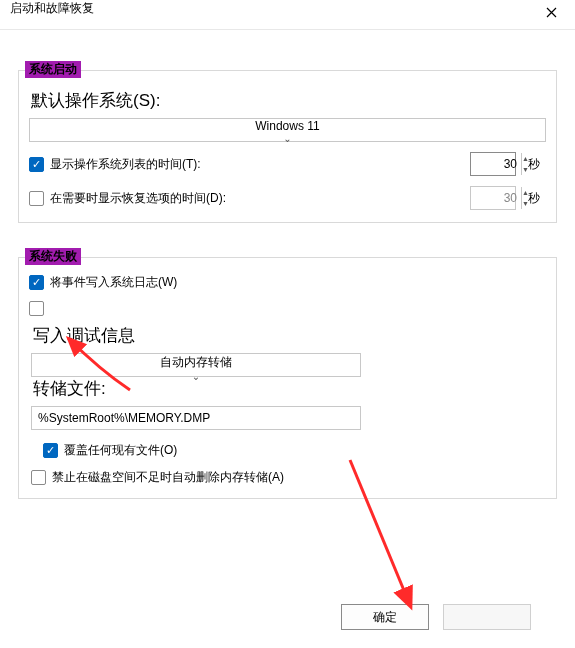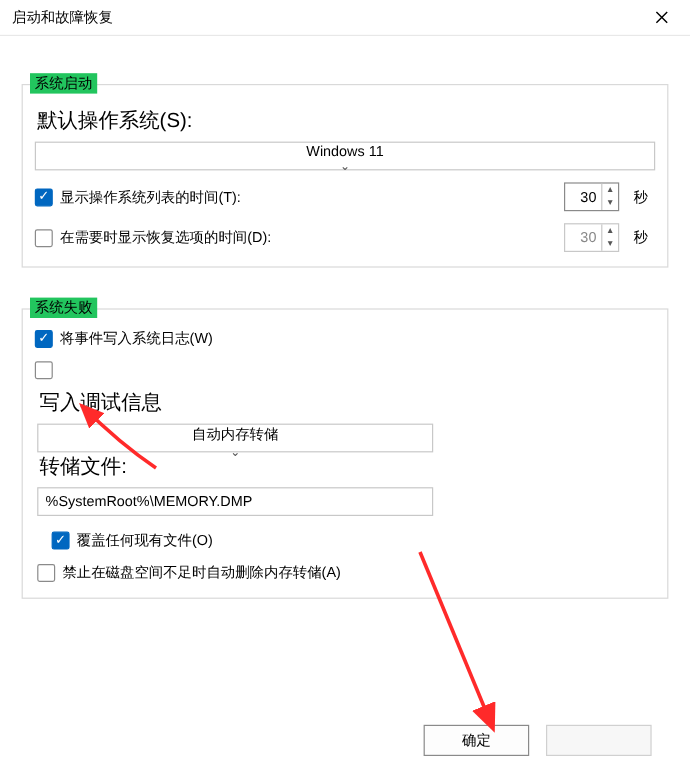--- a/index.html
+++ b/index.html
@@ -8,21 +8,20 @@
       font-size: 12px;
       color: #000;
       background: #fff;
       width: 575px;
       height: 648px;
       position: relative;
       overflow: hidden;
     }
     .titlebar {
       display: flex;
-      align-items: center;
       justify-content: space-between;
       height: 30px;
       padding: 0 8px 0 10px;
       border-bottom: 1px solid #e8e8e8;
     }
     .titlebar .title { font-size: 12px; }
     .titlebar .close {
       width: 32px; height: 24px;
       display: flex; align-items: center; justify-content: center;
       font-size: 14px; color: #000;
@@ -32,23 +31,24 @@
     }
     .group {
       border: 1px solid #d9d9d9;
       padding: 14px 10px 12px 10px;
       position: relative;
       margin-top: 30px;
     }
     .group-title {
       position: absolute;
       top: -10px; left: 6px;
-      background: #22c55e;
+      background: #a21caf;
       padding: 0 4px;
       font-size: 12px;
+      font-weight: bold;
     }
     .field-label {
       display: block;
       margin: 4px 2px 6px 2px;
       font-size: 17px;
     }
     .combo, .input-text {
       width: 100%;
       height: 24px;
       border: 1px solid #c8c8c8;
@@ -87,20 +87,21 @@
       color: #fff;
       font-size: 11px;
       line-height: 1;
     }
     .chk .tick { display:none; }
     .chk.checked .tick { display:block; }
     .spin {
       display: flex;
       width: 46px; height: 24px;
       border: 1px solid #8a8a8a;
+      padding-left: 20px;
     }
     .spin.disabled { border-color: #c8c8c8; color: #888; }
     .spin input {
       width: 30px; border: none; outline: none;
       text-align: right; padding-right: 4px;
       font-size: 12px; height: 100%;
       background: transparent; color: inherit;
     }
     .spin .arrows {
       width: 14px;
@@ -116,21 +117,21 @@
     .section2 { margin-top: 34px; }
     .subblock { margin: 6px 2px 0 2px; }
     .narrow-combo { width: 330px; }
     .input-text input {
       border: none; outline: none; width: 100%; height: 100%;
       font-size: 12px; background: transparent;
     }
     .dump-field { width: 330px; }
     .buttons {
       position: absolute;
-      bottom: 18px; right: 32px;
+      bottom: 18px; right: 44px;
       display: flex; gap: 14px;
     }
     .btn {
       width: 88px; height: 26px;
       border: 1px solid #8a8a8a;
       background: #fdfdfd;
       font-size: 12px;
       display:flex; align-items:center; justify-content:center;
     }
     .btn.ghost {

